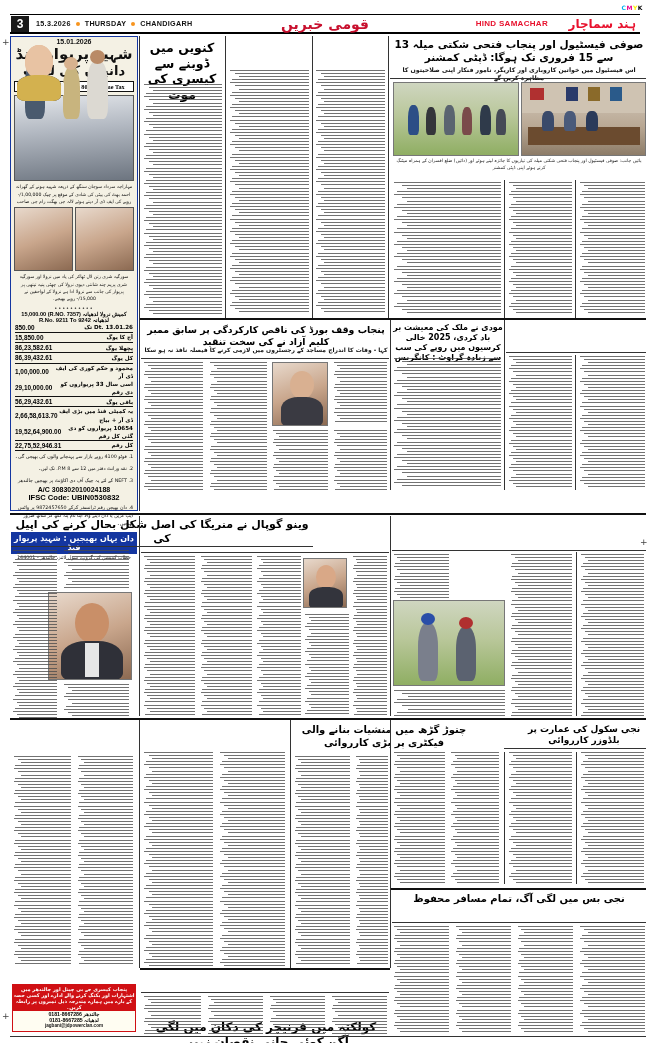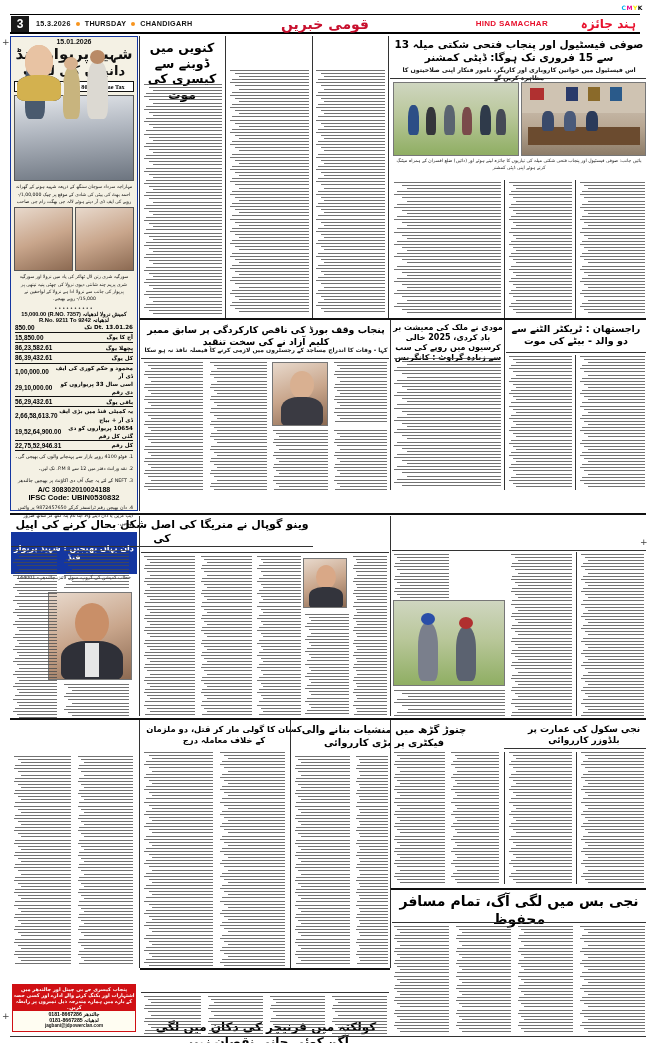--- a/index.html
+++ b/index.html
@@ -100,21 +100,21 @@
             font-size:6.4px; font-weight:bold; font-family:"Liberation Sans",sans-serif;
             border-bottom:0px; line-height:1.45; }
   .figrow .lbl { direction:rtl; font-family:"DejaVu Sans",sans-serif; font-size:5.6px; }
   .figrow.ul { border-bottom:1px solid #111; }
   .ad-notes { direction:rtl; font-size:4.8px; line-height:1.62; padding:2px 4px; color:#111; }
   .acct { text-align:center; font-weight:bold; font-size:7px;
           font-family:"Liberation Sans",sans-serif; }
   .ifsc { text-align:center; font-weight:bold; font-size:7.6px;
           font-family:"Liberation Sans",sans-serif; }
   .ad-foot { background:#1436a0; color:#fff; direction:rtl; text-align:center;
-             font-weight:bold; font-size:8px; padding:12px 0; margin-top:2px; }
+             font-weight:bold; font-size:8px; padding:2px 0; margin-top:2px; }
   .ad-foot2 { direction:rtl; text-align:center; font-size:4.8px; padding:1px 2px;
               color:#111; }
 
   
   .contact { position:absolute; left:12px; top:984px; width:124px; height:48px;
              border:1px solid #D01014; background:#fffdf2; }
   .contact .hdr { background:#D01014; color:#fff; direction:rtl; text-align:center;
                   font-size:5px; font-weight:bold; padding:1px 0; }
   .contact .tel { font-family:"Liberation Sans",sans-serif; font-weight:bold;
                   font-size:5.2px; text-align:center; direction:ltr; }
@@ -138,21 +138,21 @@
     <div class="pgnum">3</div>
     <div class="dateline">
       <span>15.3.2026</span>
       <span class="dot"></span>
       <span>THURSDAY</span>
       <span class="dot"></span>
       <span>CHANDIGARH</span>
     </div>
     <div class="kaumi">قومی خبریں</div>
     <div class="hs-eng">HIND SAMACHAR</div>
-    <div class="hs-urdu">ہند جائزہ</div>
+    <div class="hs-urdu">ہند سماچار</div>
   </div>
 
   <div class="ad">
     <div class="ad-date">15.01.2026</div>
     <div class="ad-title">شہید پریوار فنڈ</div>
     <div class="ad-title" style="font-size:13px;">دانیوں کی لسٹ</div>
     <div class="ad-80g">Donation Eligible U/s 80G Income Tax</div>
 
     <div class="ad-photo ph-man">
       <div class="figshape" style="left:14px;top:24px;width:20px;height:58px;background:#4a5a6e;"></div>
@@ -856,21 +856,20 @@
       <i></i>
       <i></i>
       <i></i>
       <i></i>
     <i></i>
       <i></i>
       <i></i>
   </div>
 
   <div class="vrule" style="left:504px;top:320px;height:170px;"></div>
-  <div class="hl" style="left:508px;top:323px;width:136px;font-size:9.6px;">راجستھان : ٹریکٹر الٹنے سے دو والد - بیٹے کی موت</div>
   <div class="hrule" style="left:506px;top:352px;width:140px;"></div>
   <div class="body tight" style="left:508px;top:356px;width:64px;height:132px;">
     <i></i>
       <i></i>
       <i></i>
       <i></i>
       <i></i>
       <i></i>
       <i></i>
       <i></i>
@@ -1596,21 +1595,20 @@
       <i></i>
       <i></i>
       <i></i>
       <i></i>
       <i></i>
       <i></i>
       <i></i>
   </div>
   <div class="vrule" style="left:139px;top:720px;height:248px;"></div>
 
-  <div class="hl" style="left:144px;top:724px;width:160px;font-size:8.4px;">کسان کا گولی مار کر قتل، دو ملزمان کے خلاف معاملہ درج</div>
   <div class="body tight" style="left:143px;top:752px;width:70px;height:214px;">
     <i></i>
       <i></i>
       <i></i>
       <i></i>
       <i></i>
       <i></i>
       <i></i>
       <i></i>
       <i></i>
@@ -2072,21 +2070,21 @@
       <i></i>
       <i></i>
       <i></i>
       <i></i>
     <i></i>
       <i></i>
       <i></i>
   </div>
 
   <div class="hrule2" style="left:391px;top:888px;width:255px;"></div>
-  <div class="hl" style="left:394px;top:893px;width:250px;font-size:14px;">نجی بس میں لگی آگ، تمام مسافر محفوظ</div>
+  <div class="hl" style="left:394px;top:893px;width:250px;font-size:10px;">نجی بس میں لگی آگ، تمام مسافر محفوظ</div>
   <div class="hrule" style="left:392px;top:922px;width:254px;"></div>
   <div class="body tight" style="left:393px;top:926px;width:56px;height:106px;">
     <i></i>
       <i></i>
       <i></i>
       <i></i>
       <i></i>
       <i></i>
       <i></i>
       <i></i>

